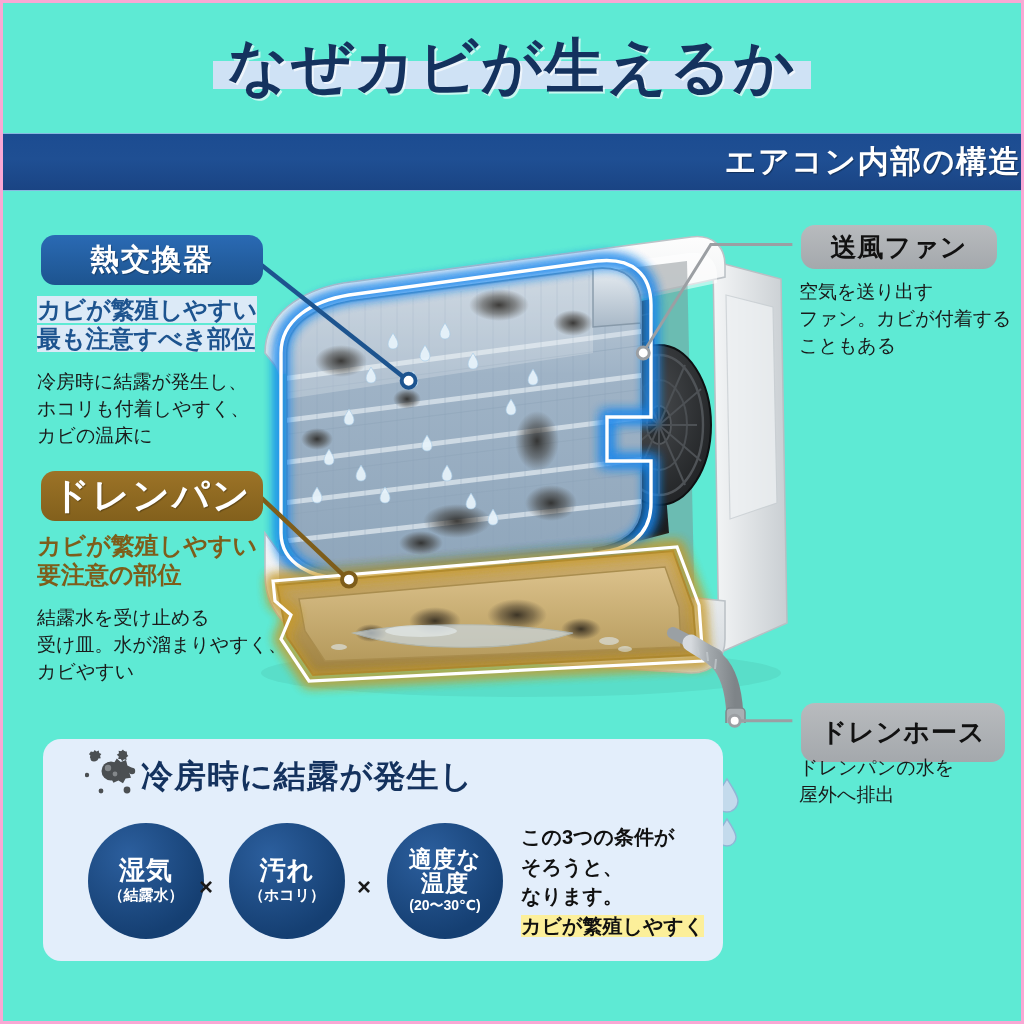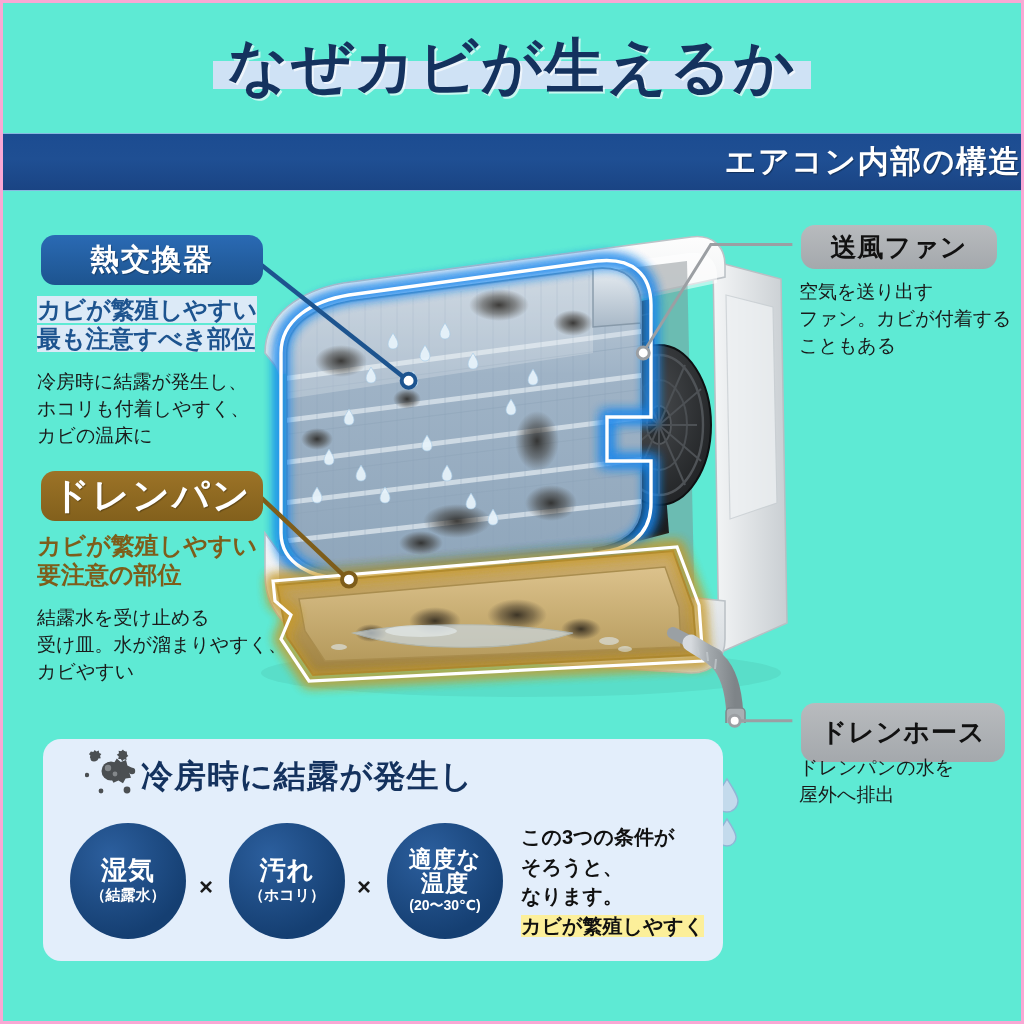--- a/index.html
+++ b/index.html
@@ -99,21 +99,21 @@
   .circle{
     position:absolute; top:84px; width:116px; height:116px; border-radius:50%;
     background:radial-gradient(circle at 35% 28%,#2c5f9e,#153f72 72%);
     color:#fff; display:flex; flex-direction:column;
     align-items:center; justify-content:center; text-align:center;
   }
   .circle .big{ font-size:26px; font-weight:bold; line-height:1.05; letter-spacing:1px;}
   .circle .big.two{ font-size:23px; }
   .circle .small{ font-size:15px; font-weight:bold; margin-top:2px;}
   .circle .small.tiny{ font-size:14px; }
-  #c1{ left:27px; } #c2{ left:186px; } #c3{ left:344px; }
+  #c1{ left:45px; } #c2{ left:186px; } #c3{ left:344px; }
 
   .times{
     position:absolute; top:134px; font-size:24px; font-weight:bold; color:#1a1a1a;
   }
   #x1{ left:156px; } #x2{ left:314px; }
 
   #cond-note{
     position:absolute; left:478px; top:84px; width:210px;
     font-size:20px; font-weight:bold; color:#111; line-height:1.48;
   }

